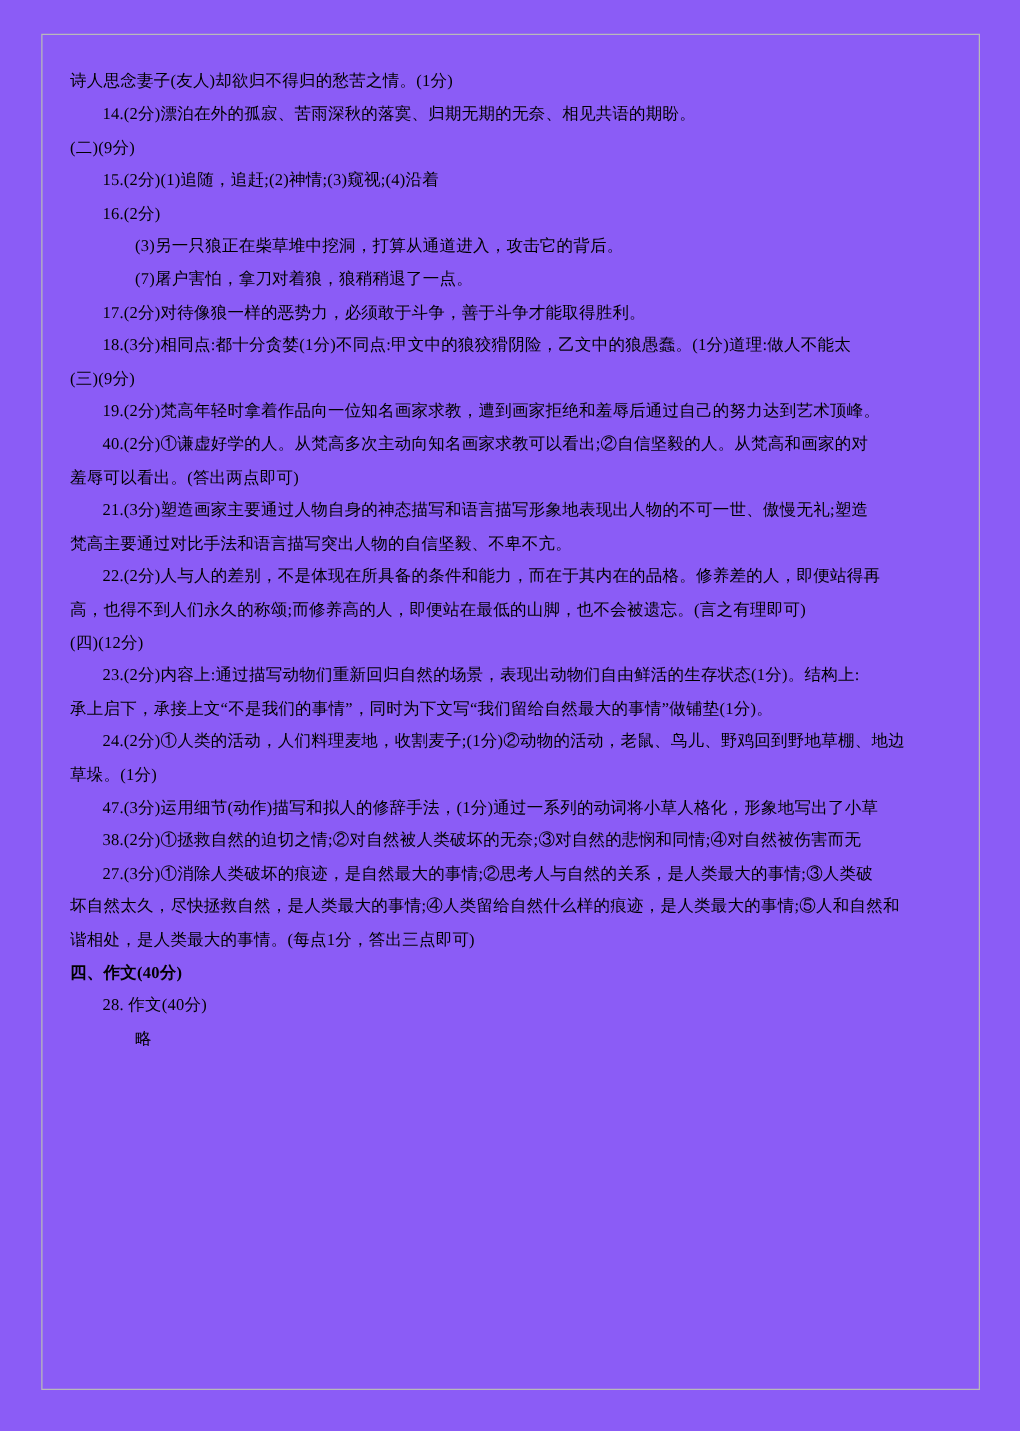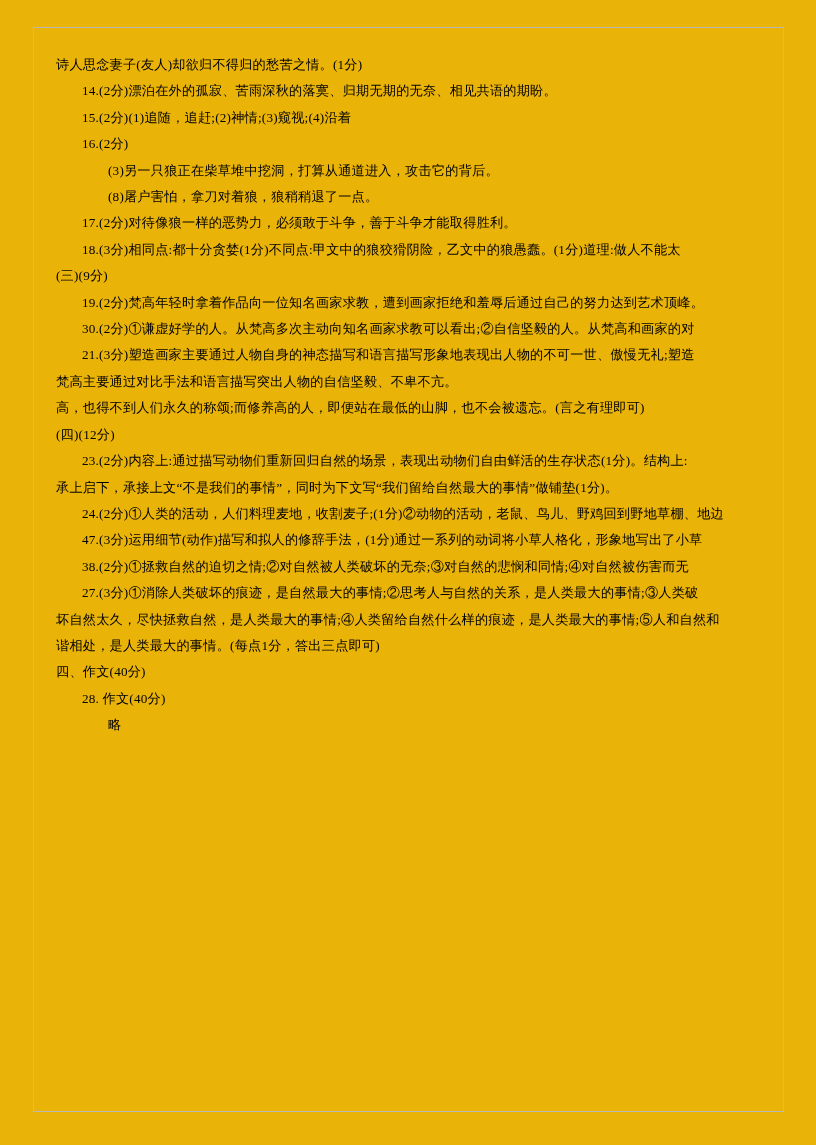--- a/index.html
+++ b/index.html
@@ -13,21 +13,21 @@
     font-family: "Liberation Serif", "DejaVu Serif", serif;
     color: #000000;
     position: relative;
     overflow: hidden;
   }
   .page {
     position: relative;
     width: 816px;
     height: 1145px;
     box-sizing: border-box;
-    background: #eab308;
+    background: #8b5cf6;
   }
   .frame {
     position: absolute;
     left: 33px;
     top: 27px;
     width: 751px;
     height: 1085px;
     border: 1px solid #b9b9b9;
     box-sizing: border-box;
   }
@@ -44,46 +44,50 @@
     letter-spacing: 0.2px;
     text-align: justify;
     text-justify: inter-ideograph;
     margin: 0;
     white-space: pre-wrap;
     word-break: break-all;
   }
   .indent1 { text-indent: 0; }
   .indent2 { padding-left: 26px; }
   .indent3 { padding-left: 52px; }
-  .bold { font-weight: normal; }
+  .bold { font-weight: bold; }
 </style>
 </head>
 <body>
 
 <div class="page">
   <div class="frame"></div>
   <div class="content">
     <p class="line indent1">诗人思念妻子(友人)却欲归不得归的愁苦之情。(1分)</p>
     <p class="line indent2">14.(2分)漂泊在外的孤寂、苦雨深秋的落寞、归期无期的无奈、相见共语的期盼。</p>
+    <p class="line indent1">(二)(9分)</p>
     <p class="line indent2">15.(2分)(1)追随，追赶;(2)神情;(3)窥视;(4)沿着</p>
     <p class="line indent2">16.(2分)</p>
     <p class="line indent3">(3)另一只狼正在柴草堆中挖洞，打算从通道进入，攻击它的背后。</p>
-    <p class="line indent3">(8)屠户害怕，拿刀对着狼，狼稍稍退了一点。</p>
+    <p class="line indent3">(7)屠户害怕，拿刀对着狼，狼稍稍退了一点。</p>
     <p class="line indent2">17.(2分)对待像狼一样的恶势力，必须敢于斗争，善于斗争才能取得胜利。</p>
     <p class="line indent2">18.(3分)相同点:都十分贪婪(1分)不同点:甲文中的狼狡猾阴险，乙文中的狼愚蠢。(1分)道理:做人不能太</p>
     <p class="line indent1">(三)(9分)</p>
     <p class="line indent2">19.(2分)梵高年轻时拿着作品向一位知名画家求教，遭到画家拒绝和羞辱后通过自己的努力达到艺术顶峰。</p>
-    <p class="line indent2">30.(2分)①谦虚好学的人。从梵高多次主动向知名画家求教可以看出;②自信坚毅的人。从梵高和画家的对</p>
+    <p class="line indent2">40.(2分)①谦虚好学的人。从梵高多次主动向知名画家求教可以看出;②自信坚毅的人。从梵高和画家的对</p>
+    <p class="line indent1">羞辱可以看出。(答出两点即可)</p>
     <p class="line indent2">21.(3分)塑造画家主要通过人物自身的神态描写和语言描写形象地表现出人物的不可一世、傲慢无礼;塑造</p>
     <p class="line indent1">梵高主要通过对比手法和语言描写突出人物的自信坚毅、不卑不亢。</p>
+    <p class="line indent2">22.(2分)人与人的差别，不是体现在所具备的条件和能力，而在于其内在的品格。修养差的人，即便站得再</p>
     <p class="line indent1">高，也得不到人们永久的称颂;而修养高的人，即便站在最低的山脚，也不会被遗忘。(言之有理即可)</p>
     <p class="line indent1">(四)(12分)</p>
     <p class="line indent2">23.(2分)内容上:通过描写动物们重新回归自然的场景，表现出动物们自由鲜活的生存状态(1分)。结构上:</p>
     <p class="line indent1">承上启下，承接上文“不是我们的事情”，同时为下文写“我们留给自然最大的事情”做铺垫(1分)。</p>
     <p class="line indent2">24.(2分)①人类的活动，人们料理麦地，收割麦子;(1分)②动物的活动，老鼠、鸟儿、野鸡回到野地草棚、地边</p>
+    <p class="line indent1">草垛。(1分)</p>
     <p class="line indent2">47.(3分)运用细节(动作)描写和拟人的修辞手法，(1分)通过一系列的动词将小草人格化，形象地写出了小草</p>
     <p class="line indent2">38.(2分)①拯救自然的迫切之情;②对自然被人类破坏的无奈;③对自然的悲悯和同情;④对自然被伤害而无</p>
     <p class="line indent2">27.(3分)①消除人类破坏的痕迹，是自然最大的事情;②思考人与自然的关系，是人类最大的事情;③人类破</p>
     <p class="line indent1">坏自然太久，尽快拯救自然，是人类最大的事情;④人类留给自然什么样的痕迹，是人类最大的事情;⑤人和自然和</p>
     <p class="line indent1">谐相处，是人类最大的事情。(每点1分，答出三点即可)</p>
     <p class="line indent1 bold">四、作文(40分)</p>
     <p class="line indent2">28. 作文(40分)</p>
     <p class="line indent3">略</p>
   </div>
 </div>

